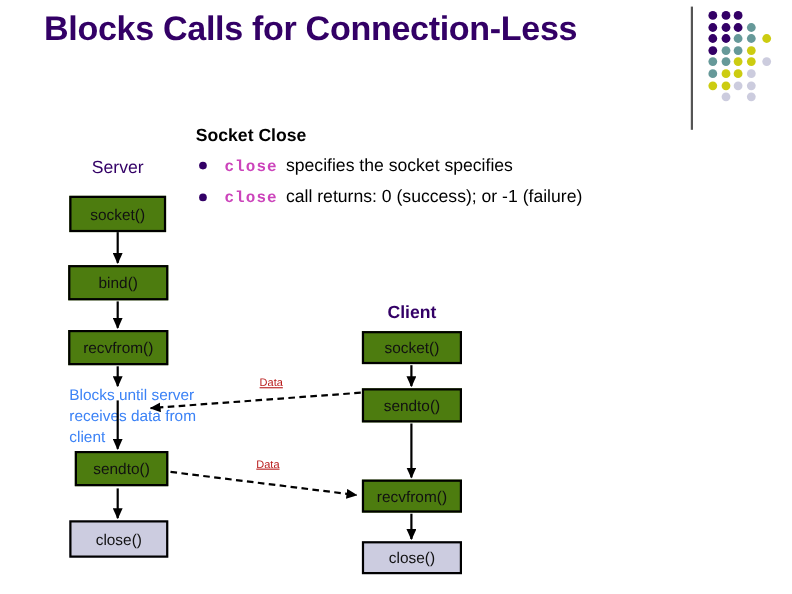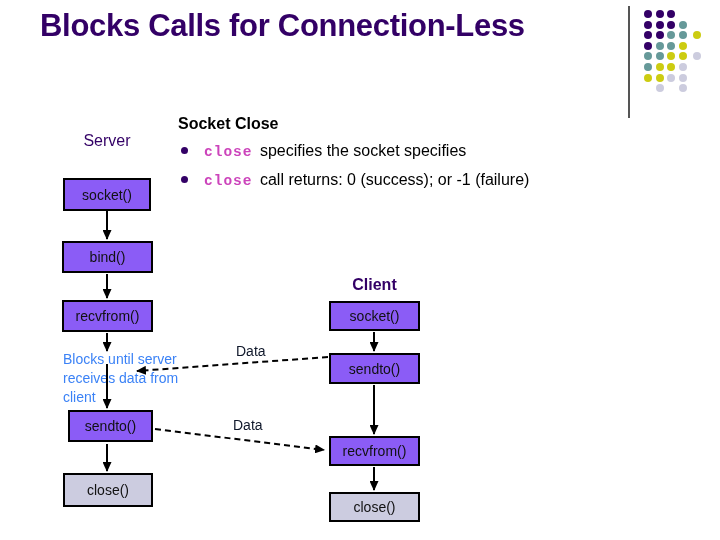--- a/index.html
+++ b/index.html
@@ -25,27 +25,27 @@
   
   .content{position:absolute;left:178px;top:114px;width:525px;color:#000;}
   .heading{font-size:16px;font-weight:bold;line-height:20px;margin-bottom:5px;}
   .bullet-row{position:relative;padding-left:23px;font-size:16px;line-height:23px;margin-bottom:4px;}
   .bullet-dot{position:absolute;left:3px;top:8px;width:7px;height:7px;border-radius:50%;
               background:var(--bullet-color);}
   .code{font-family:"Liberation Mono","DejaVu Sans Mono",monospace;font-weight:bold;
         color:var(--code-color);font-size:14.5px;letter-spacing:1px;margin:0 3px;}
 
   
-  .box{position:absolute;border:2px solid #000;background:#8b5cf6;box-sizing:border-box;
+  .box{position:absolute;border:2px solid #000;background:#4d7c0f;box-sizing:border-box;
        display:flex;align-items:center;justify-content:center;font-size:14px;color:#111;}
   .box.shaded{background:var(--shaded-fill);}
   .col-label{position:absolute;font-size:16px;color:var(--title-color);text-align:center;}
   .col-label.bold{font-weight:bold;}
   .note{position:absolute;left:63px;top:350px;font-size:14px;line-height:19px;color:#3b82f6;}
-  .data-label{position:absolute;font-size:14px;color:#0f172a;}
+  .data-label{position:absolute;font-size:10px;color:#b91c1c;text-decoration:underline;}
   svg.arrows{position:absolute;left:0;top:0;width:720px;height:540px;pointer-events:none;}
   line.solid{stroke:#000;stroke-width:2;}
   line.dash{stroke:#000;stroke-width:2;stroke-dasharray:6 4;}
 </style>
 </head>
 <body>
 
 <div class="slide">
 
   <div class="title">
@@ -88,21 +88,21 @@
     </div>
 
   <div class="content">
     <div class="heading">Socket Close</div>
     <div>
         <div class="bullet-row"><span class="bullet-dot"></span><span class="code">close</span><span> specifies the socket specifies</span></div>
         <div class="bullet-row"><span class="bullet-dot"></span><span class="code">close</span><span> call returns: 0 (success); or -1 (failure)</span></div>
       </div>
   </div>
 
-  <div class="col-label" style="left:63px;top:132px;width:88px;">Server</div>
+  <div class="col-label" style="left:63px;top:144px;width:88px;">Server</div>
   <div class="col-label bold" style="left:329px;top:276px;width:91px;">Client</div>
 
   <div class="note">
       <div>Blocks until server</div>
       <div>receives data from</div>
       <div>client</div>
     </div>
 
   <div class="data-label" style="left:236px;top:343px;">Data</div>
   <div class="data-label" style="left:233px;top:417px;">Data</div>

